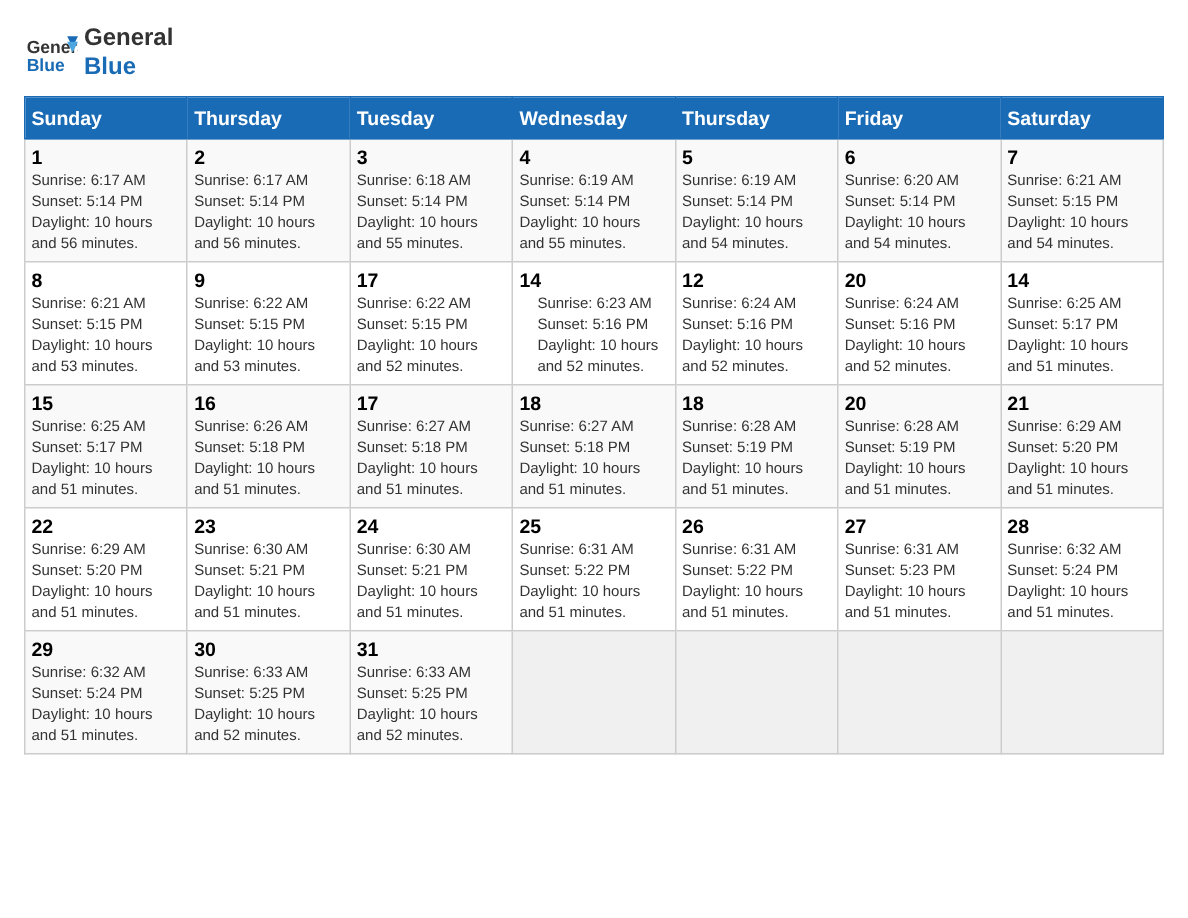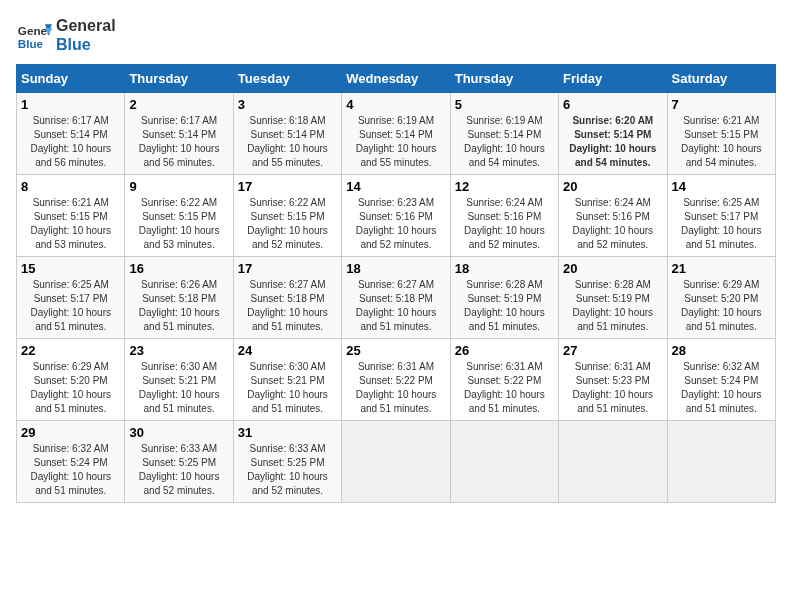--- a/index.html
+++ b/index.html
@@ -66,21 +66,20 @@
     .day-num {
       font-size: 13px;
       font-weight: bold;
       display: block;
       margin-bottom: 2px;
     }
     .day-info {
       font-size: 10px;
       color: #333;
       line-height: 1.4;
-      text-align: center;
     }
     .empty-cell {
       background: #f0f0f0 !important;
     }
   </style>
 </head>
 <body>
 
 <div class="header-area">
   <div class="logo">
@@ -141,21 +140,21 @@
         </td>
         <td>
           <span class="day-num">5</span>
           <div class="day-info" style="white-space: pre-line;">Sunrise: 6:19 AM
 Sunset: 5:14 PM
 Daylight: 10 hours
 and 54 minutes.</div>
         </td>
         <td>
           <span class="day-num">6</span>
-          <div class="day-info" style="white-space: pre-line; font-weight: bold;">Sunrise: 6:20 AM
+          <div class="day-info" style="white-space: pre-line;">Sunrise: 6:20 AM
 Sunset: 5:14 PM
 Daylight: 10 hours
 and 54 minutes.</div>
         </td>
         <td>
           <span class="day-num">7</span>
           <div class="day-info" style="white-space: pre-line;">Sunrise: 6:21 AM
 Sunset: 5:15 PM
 Daylight: 10 hours
 and 54 minutes.</div>
@@ -178,21 +177,21 @@
         </td>
         <td>
           <span class="day-num">17</span>
           <div class="day-info" style="white-space: pre-line;">Sunrise: 6:22 AM
 Sunset: 5:15 PM
 Daylight: 10 hours
 and 52 minutes.</div>
         </td>
         <td>
           <span class="day-num">14</span>
-          <div class="day-info" style="white-space: pre-line;">Sunrise: 6:23 AM
+          <div class="day-info" style="white-space: pre-line; margin-left: 12px;">Sunrise: 6:23 AM
 Sunset: 5:16 PM
 Daylight: 10 hours
 and 52 minutes.</div>
         </td>
         <td>
           <span class="day-num">12</span>
           <div class="day-info" style="white-space: pre-line;">Sunrise: 6:24 AM
 Sunset: 5:16 PM
 Daylight: 10 hours
 and 52 minutes.</div>

